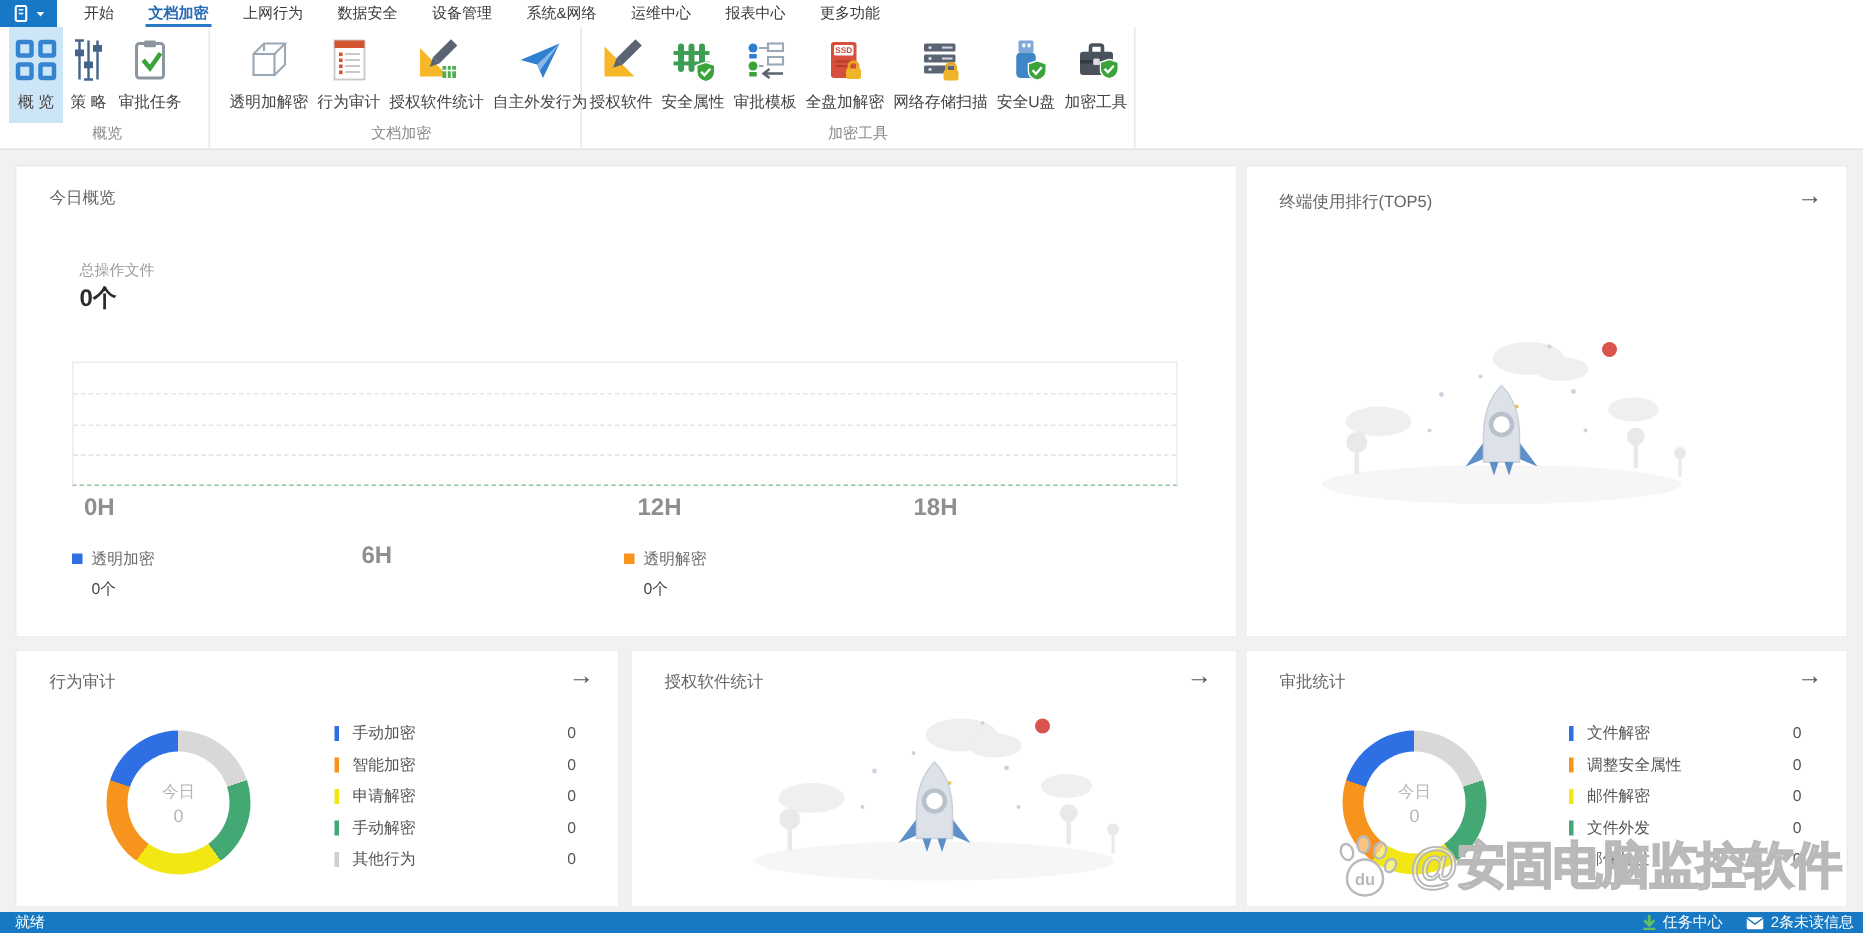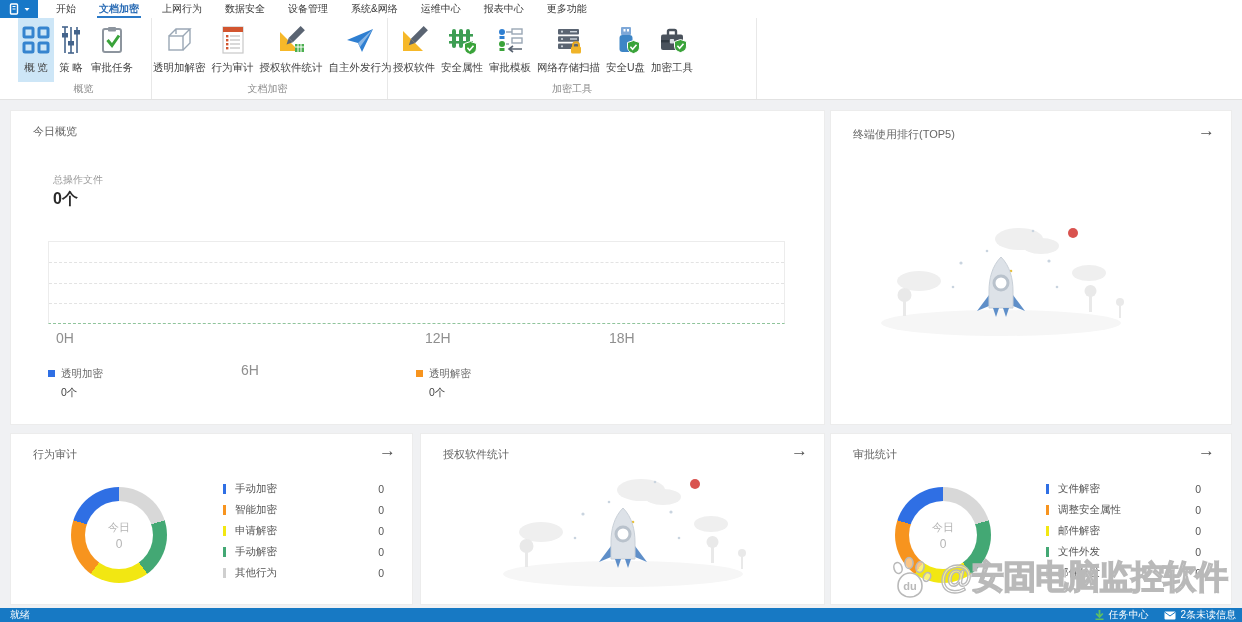--- a/index.html
+++ b/index.html
@@ -34,21 +34,21 @@
   .card-title { position:absolute; left:22px; top:13px; font-size:11px; color:#666; white-space:nowrap; }
   .card-arrow { position:absolute; right:16px; top:8px; font-size:17px; color:#555;
     cursor:pointer; font-weight:400; line-height:1; }
 
   #card-today { left:10px; top:110px; width:815px; height:315px; }
   .stat-label { position:absolute; left:42px; top:62px; font-size:10px; color:#9b9b9b; }
   .stat-value { position:absolute; left:42px; top:78px; font-size:16px; font-weight:bold; color:#2b2b2b; }
   .plot { position:absolute; left:37px; top:130px; width:737px; height:83px; background:#fff;
     border:1px solid #ececec; border-bottom:1px dashed #8fc49b; }
   .gridline { position:absolute; left:0; right:0; border-top:1px dashed #e3e3e3; height:0; }
-  .tick { position:absolute; top:219px; font-size:14px; color:#8f8f8f; }
+  .tick { position:absolute; top:219px; font-size:16px; color:#8f8f8f;font-weight:bold; }
   .tlegend { position:absolute; top:252px; }
   .tlegend .sw { display:inline-block; width:7px; height:7px; margin-right:6px; }
   .tlegend .ll { font-size:10.5px; color:#6b6b6b; }
   .tlegend .lv { display:block; margin:5px 0 0 13px; font-size:10.5px; color:#444; }
 
   #card-rank { left:830px; top:110px; width:402px; height:315px; }
   #card-rank .card-title { top:16px; }
   #card-rank .card-arrow { top:11px; }
 
   #card-behavior { left:10px; top:433px; width:403px; height:172px; }
@@ -151,21 +151,21 @@
     <span class="menu-item">设备管理</span>
     <span class="menu-item">系统&amp;网络</span>
     <span class="menu-item">运维中心</span>
     <span class="menu-item">报表中心</span>
     <span class="menu-item">更多功能</span>
   </div>
 </div>
 
 <div class="ribbon">
 
-  <div class="rgroup" style="left:16px;width:136px;font-family:Liberation Serif, serif;">
+  <div class="rgroup" style="left:4px;width:136px;">
     <div class="rbtns">
       <div class="rbtn active">
         <span class="ric">
           <svg width="30" height="30" viewBox="0 0 30 30">
               <g fill="none" stroke="#3584cf" stroke-width="3">
             <rect x="3" y="3" width="9" height="9" rx="1"></rect>
                 <rect x="18" y="3" width="9" height="9" rx="1"></rect>
             <rect x="3" y="18" width="9" height="9" rx="1"></rect>
                 <rect x="18" y="18" width="9" height="9" rx="1"></rect>
           </g>
@@ -311,20 +311,35 @@
               <rect x="4.5" y="23" width="5" height="3" fill="#3aa33a"></rect>
             <g fill="none" stroke="#9aa7b5" stroke-width="1.4">
               <rect x="17" y="4" width="10" height="5"></rect>
                 <rect x="17" y="13" width="10" height="5"></rect>
               <path d="M11 7 H17 M11 19 H14"></path>
             </g>
             <path d="M27 24 H15 M18 21 L14 24 L18 27" fill="none" stroke="#5a6472" stroke-width="1.6"></path>
           </svg>
         </span>
         <span class="rlabel">审批模板</span>
+      </div>
+      <div class="rbtn">
+        <span class="ric">
+          <svg width="30" height="30" viewBox="0 0 30 30">
+            <rect x="6" y="3" width="17" height="24" rx="2" fill="#d94f3d"></rect>
+            <rect x="8" y="5" width="13" height="7" rx="1" fill="#fff"></rect>
+            <text x="14.5" y="10.5" text-anchor="middle" font-size="5.5" font-weight="bold" fill="#d94f3d">SSD</text>
+            <g stroke="#b53d2e" stroke-width="1.4">
+                <line x1="9" y1="16" x2="20" y2="16"></line>
+                <line x1="9" y1="19" x2="20" y2="19"></line>
+              </g>
+            <use href="#lock-badge" x="14" y="15" width="14" height="13"></use>
+          </svg>
+        </span>
+        <span class="rlabel">全盘加解密</span>
       </div>
       <div class="rbtn">
         <span class="ric">
           <svg width="30" height="30" viewBox="0 0 30 30">
             <g fill="#5a6472">
               <rect x="4" y="4" width="21" height="5.4" rx="1"></rect>
                 <rect x="4" y="11.3" width="21" height="5.4" rx="1"></rect>
                 <rect x="4" y="18.6" width="21" height="5.4" rx="1"></rect>
             </g>
             <g fill="#cfd6de">

